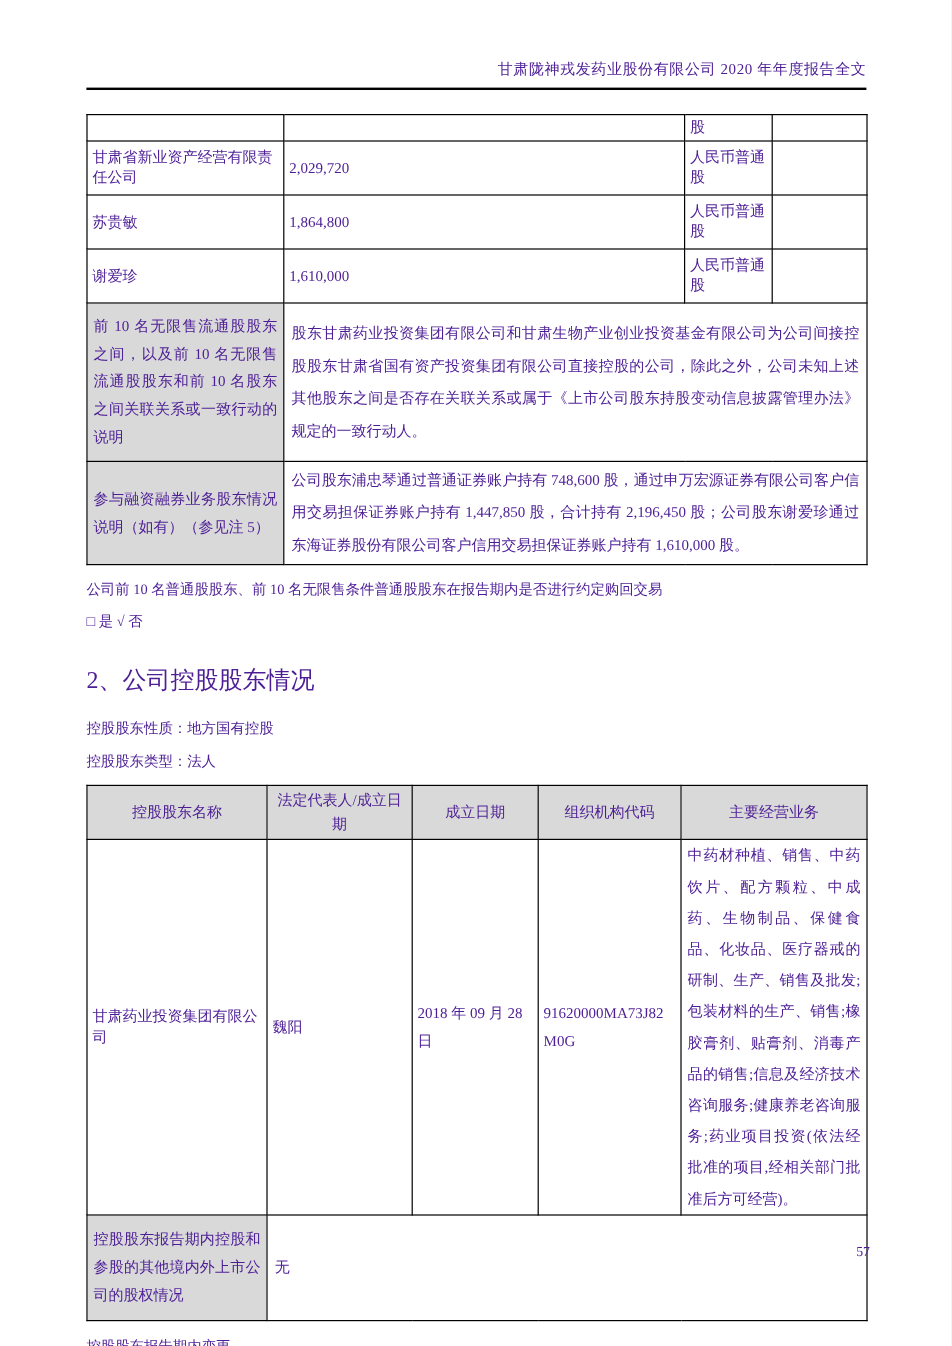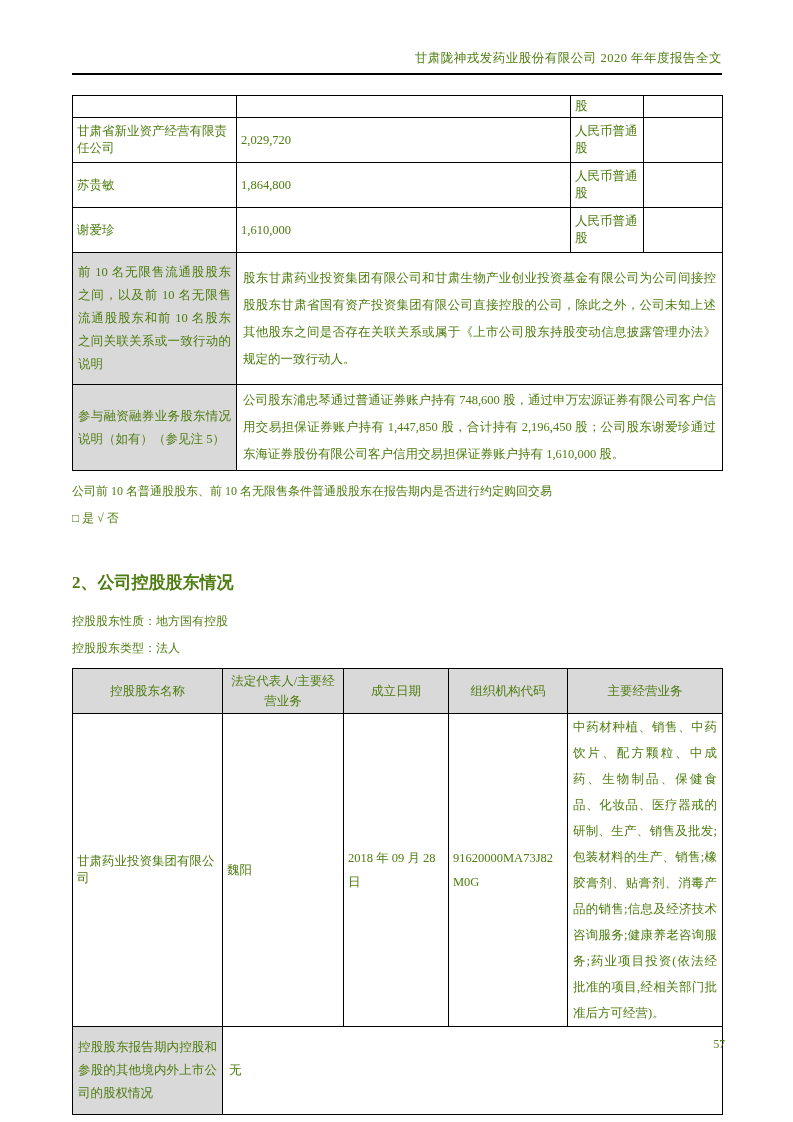--- a/index.html
+++ b/index.html
@@ -1,19 +1,19 @@
 <!DOCTYPE html>
 <html><head>
 <meta charset="utf-8">
 <style>
   * { margin:0; padding:0; box-sizing:border-box; }
   html,body { background:#e8e8e8; }
   .page {
     width:793px; height:1122px; background:#ffffff; margin:0 auto;
-    position:relative; color:#4d7c0f;
+    position:relative; color:#4c1d95;
     font-family:"Liberation Serif","DejaVu Serif",serif;
     padding:50px 71px 0 72px;
   }
   .doc-header {
     text-align:right; font-size:12.5px; letter-spacing:.5px;
     padding-bottom:6px; border-bottom:2px solid #000;
   }
   table { border-collapse:collapse; table-layout:fixed; width:650px; }
   td,th {
     border:1px solid #000; font-size:12.5px; padding:1px 4px;
@@ -24,21 +24,21 @@
   .t1 .r-carry td { height:22px; }
   .t1 .r-holder td { height:45px; }
   .t1 .c-num { text-align:left; padding-right:3px; }
   .c-label {
     background:#d9d9d9; line-height:23px; text-align:justify;
     padding:8px 5px; vertical-align:middle;
   }
   .c-note { line-height:27px; text-align:justify; padding:2px 6px; }
   
   .para { font-size:12px; line-height:17px; margin-top:10px; width:650px; }
-  .h2 { font-size:17px; font-weight:bold; margin-top:44px; }
+  .h2 { font-size:20px; font-weight:normal; margin-top:26px; }
   .para-wide { margin-top:19px; }
   
   .t2 { margin-top:11px; }
   .t2 th {
     background:#d9d9d9; font-weight:normal; height:42px;
     text-align:center; line-height:20px; padding:2px 4px;
   }
   .t2 .r-main td { height:232px; }
   .t2 .c-biz { line-height:26px; text-align:justify; padding:0 5px; vertical-align:top; }
   .t2 .c-code { word-break:break-all; line-height:24px; }
@@ -108,21 +108,21 @@
     <colgroup>
       <col style="width:150px">
         <col style="width:121px">
         <col style="width:105px">
         <col style="width:119px">
         <col style="width:155px">
     </colgroup>
     <tbody>
       <tr>
         <th>控股股东名称</th>
-        <th>法定代表人/主要经营业务</th>
+        <th>法定代表人/成立日期</th>
         <th>成立日期</th>
         <th>组织机构代码</th>
         <th>主要经营业务</th>
       </tr>
       <tr class="r-main">
         <td>甘肃药业投资集团有限公司</td>
         <td>魏阳</td>
         <td class="c-date">2018 年 09 月 28 日</td>
         <td class="c-code">91620000MA73J82M0G</td>
         <td class="c-biz">中药材种植、销售、中药饮片、配方颗粒、中成药、生物制品、保健食品、化妆品、医疗器戒的研制、生产、销售及批发;包装材料的生产、销售;橡胶膏剂、贴膏剂、消毒产品的销售;信息及经济技术咨询服务;健康养老咨询服务;药业项目投资(依法经批准的项目,经相关部门批准后方可经营)。</td>

